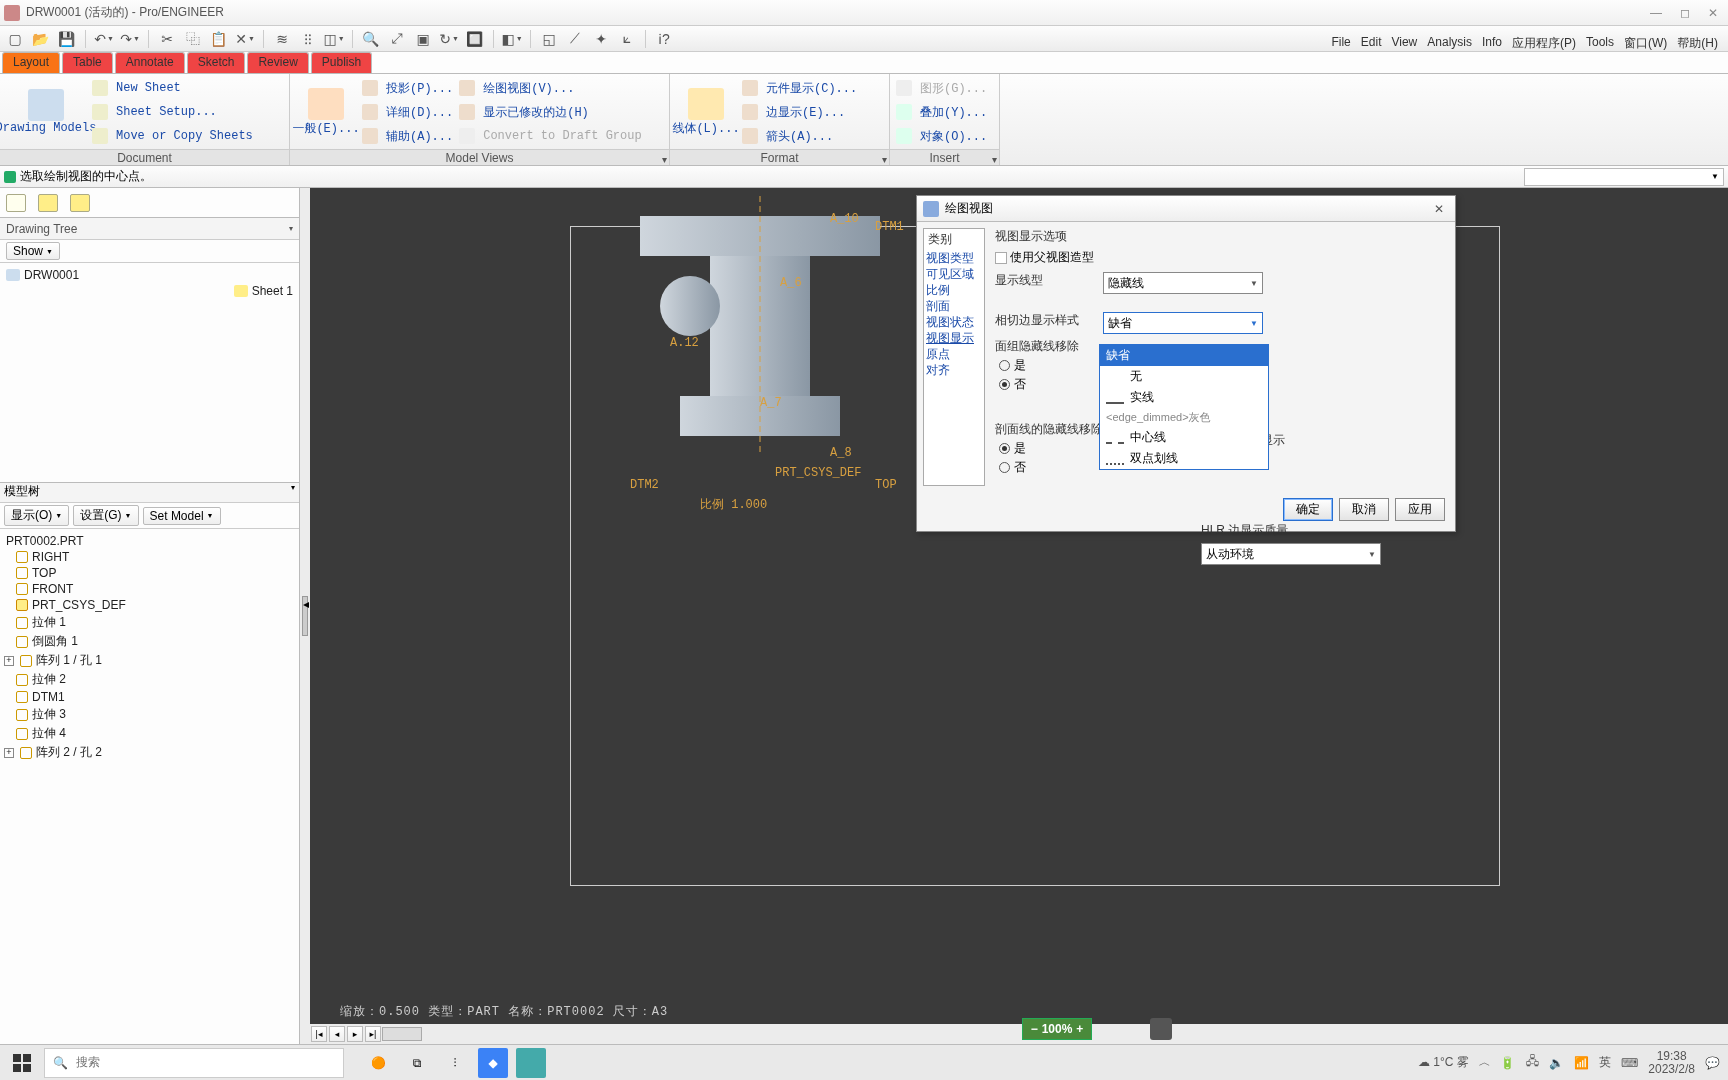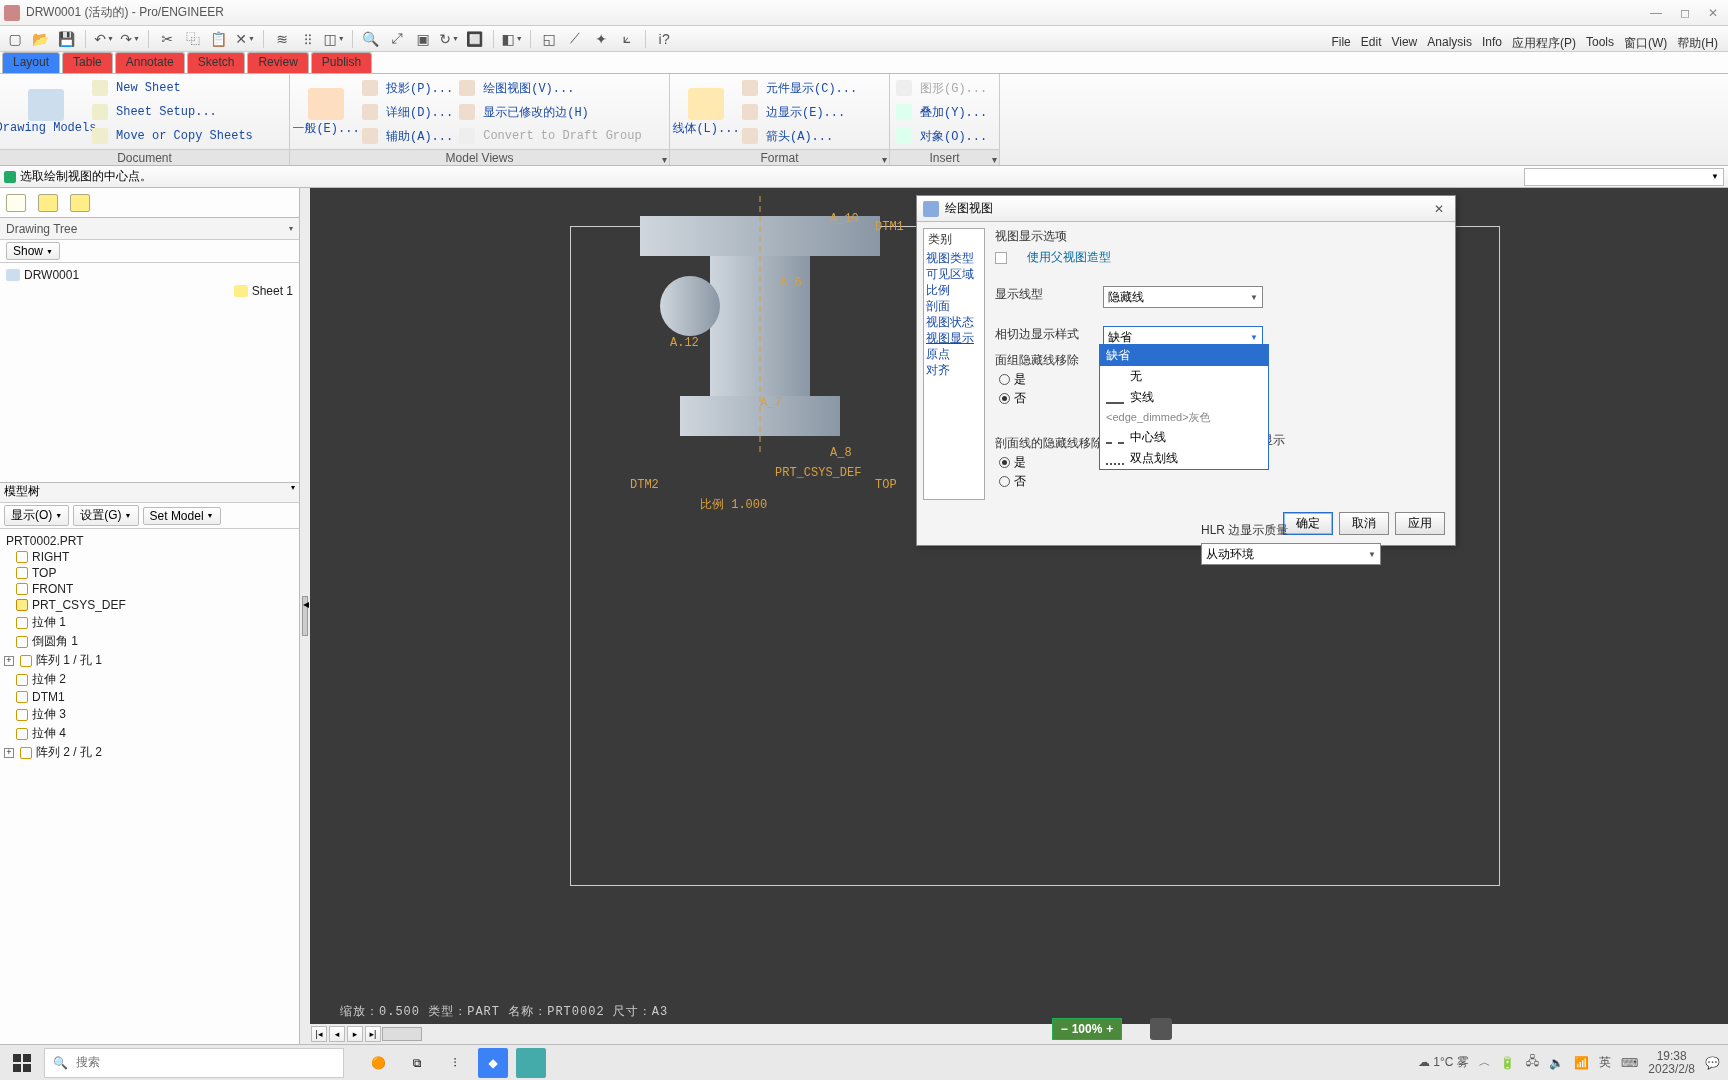--- a/index.html
+++ b/index.html
@@ -19,21 +19,21 @@
 
 .toolbar { height:26px; background:linear-gradient(#fdfdfd,#ececec); border-bottom:1px solid #ccc; display:flex; align-items:center; padding:0 4px; gap:4px; }
 .tbtn { width:22px; height:20px; display:inline-flex; align-items:center; justify-content:center; border:1px solid transparent; border-radius:2px; }
 .tsep { width:1px; height:18px; background:#ccc; margin:0 3px; }
 .tbtn svg, .tbtn span { font-size:14px; color:#555; }
 .tbtn.drop::after { content:"▼"; font-size:7px; color:#555; margin-left:1px; }
 
 
 .tabstrip { height:22px; background:#fdfdfd; border-bottom:1px solid #bbb; display:flex; padding-left:2px; }
 .tab { padding:2px 10px; border:1px solid #bbb; border-bottom:none; margin-right:2px; background:#ef4444; border-radius:3px 3px 0 0; color:#333; }
-.tab.active { background:#3b82f6; }
+.tab.active { background:#f97316; }
 
 
 .ribbon { height:92px; background:linear-gradient(#fdfdfd,#eee); border-bottom:1px solid #bbb; display:flex; }
 .rgroup { border-right:1px solid #ccc; padding:2px 6px 0 6px; display:flex; flex-direction:column; position:relative; }
 .rlabel { position:absolute; bottom:0; left:0; right:0; text-align:center; color:#555; background:#e4e4e4; height:16px; line-height:16px; border-top:1px solid #ccc; }
 .rexp { position:absolute; bottom:0; right:2px; font-size:10px; color:#555; }
 .rrow { display:flex; align-items:center; gap:4px; height:24px; }
 .rbigcol { display:flex; flex-direction:column; align-items:center; justify-content:center; width:80px; }
 .rbigicon { width:36px; height:32px; background:#dde; border-radius:3px; }
 .rmini { width:16px; height:16px; display:inline-block; border-radius:2px; margin-right:4px; }
@@ -92,21 +92,21 @@
 .dlgtitle { height:26px; background:linear-gradient(#fff,#eee); display:flex; align-items:center; padding:0 6px; border-bottom:1px solid #bbb; }
 .dlgtitle .dic { width:16px; height:16px; background:#8ad; border-radius:2px; margin-right:6px; }
 .dlgtitle .dclose { margin-left:auto; width:20px; text-align:center; color:#555; cursor:pointer; }
 .dlgbody { display:flex; }
 .dlgcats { width:62px; border:1px solid #aaa; margin:6px; background:#fff; }
 .catlab { padding:2px 4px; color:#333; }
 .catitem { padding:0 2px; line-height:16px; color:#1a4aa8; white-space:nowrap; }
 .catitem.sel { background:#fff; color:#1a4aa8; text-decoration:underline; }
 .dlgright { flex:1; padding:6px 8px 8px 4px; }
 .secttitle { color:#333; margin-bottom:4px; }
-.checkline { display:flex; align-items:center; gap:20px; color:#0369a1; margin-bottom:20px; }
+.checkline { display:flex; align-items:center; gap:3px; color:#000000; margin-bottom:6px; }
 .fakechk { width:12px; height:12px; border:1px solid #aaa; background:#fff; }
 .formrow { display:flex; gap:8px; margin:4px 0; }
 .formlbl { width:100px; color:#333; white-space:nowrap; }
 .combo { flex:0 0 160px; height:22px; border:1px solid #888; background:#fff; display:flex; align-items:center; padding:0 4px; justify-content:space-between; }
 .combo.open { border-color:#2a6fcf; }
 .combo .car { font-size:8px; color:#555; }
 .dropbox { position:absolute; width:170px; border:1px solid #2a6fcf; background:#fff; z-index:50; }
 .dropitem { padding:2px 6px; display:flex; align-items:center; gap:6px; }
 .dropitem.hi { background:#2a6fcf; color:#fff; }
 .dropicon { width:18px; height:12px; border-bottom:2px solid #555; }
@@ -122,21 +122,21 @@
 
 
 .taskbar { position:absolute; bottom:0; left:0; right:0; height:36px; background:#e9e9e9; border-top:1px solid #bbb; display:flex; align-items:center; }
 .winbtn { width:44px; height:36px; display:flex; align-items:center; justify-content:center; }
 .searchbox { height:30px; flex:0 0 300px; border:1px solid #ccc; background:#fff; display:flex; align-items:center; padding:0 8px; gap:8px; color:#777; }
 .tbicon { width:30px; height:30px; display:flex; align-items:center; justify-content:center; margin:0 4px; border-radius:2px; }
 .tray { margin-left:auto; display:flex; align-items:center; gap:10px; padding-right:8px; color:#555; }
 .tray .clk { text-align:center; line-height:13px; }
 
 
-.zoombadge { position:absolute; bottom:40px; left:1052px; width:70px; height:22px; background:#4a8a3a; border:1px solid #2a5; color:#fff; display:flex; align-items:center; justify-content:center; gap:4px; font-weight:bold; }
+.zoombadge { position:absolute; bottom:40px; left:1022px; width:70px; height:22px; background:#4a8a3a; border:1px solid #2a5; color:#fff; display:flex; align-items:center; justify-content:center; gap:4px; font-weight:bold; }
 .zoombadge::before { content:"−"; }
 .zoombadge::after { content:"+"; }
 .extrabadge { position:absolute; bottom:40px; left:1150px; width:22px;height:22px; background:#555; border-radius:3px; }
 
 </style>
 </head>
 <body>
 
 <div class="titlebar">
   <div class="ticon"></div>

